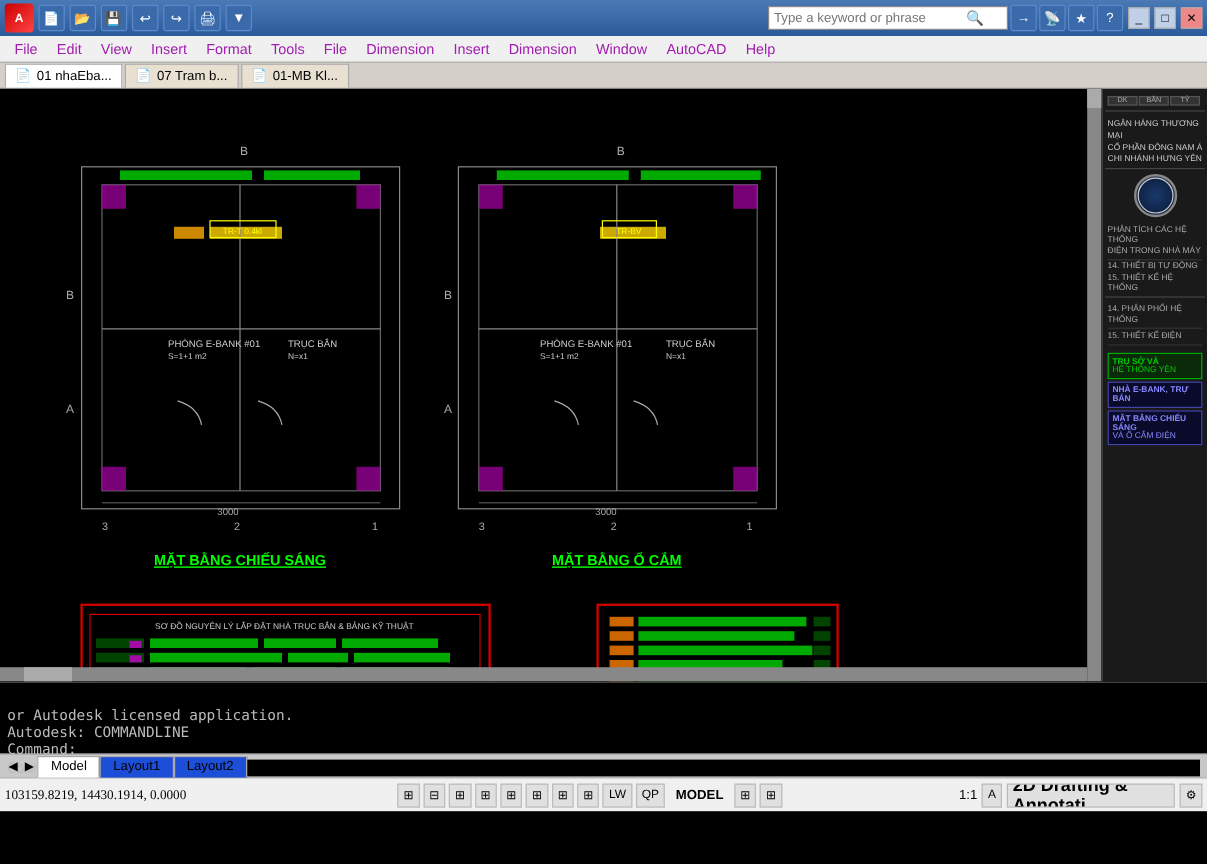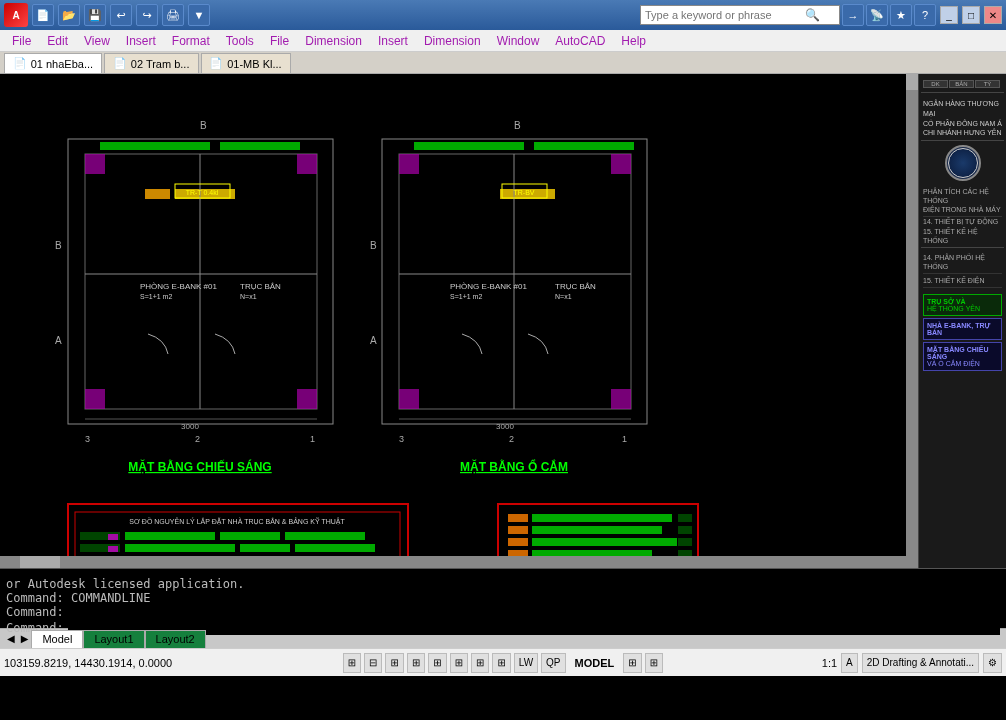--- a/index.html
+++ b/index.html
@@ -79,23 +79,23 @@
     #statusbar {
       height: 28px; background: #f0f0f0; border-top: 1px solid #ccc;
       display: flex; align-items: center; padding: 0 4px; gap: 4px;
       font-size: 11px; color: #000;
     }
     .status-btn { height: 20px; padding: 0 4px; background: #e0e0e0; border: 1px solid #bbb; font-size: 10px; cursor: pointer; display: flex; align-items: center; }
 
     
     #cmdline {
       height: 60px; background: #000; border-top: 1px solid #555;
-      padding: 8px 6px; color: #bbb; font-family: monospace; font-size: 12px;
-    }
-    .layout-tab { height: 18px; padding: 0 10px; background: #15803d; border: 1px solid #aaa; border-bottom: none; font-size: 11px; cursor: pointer; display: flex; align-items: center; }
+      padding: 20px 6px; color: #bbb; font-family: monospace; font-size: 12px;
+    }
+    .layout-tab { height: 18px; padding: 0 10px; background: #1d4ed8; border: 1px solid #aaa; border-bottom: none; font-size: 11px; cursor: pointer; display: flex; align-items: center; }
     .layout-tab.active { background: #fff; }
     .layout-nav { font-size: 10px; cursor: pointer; padding: 0 3px; }
 
     
     .vscroll {
       position: absolute; right: 0; top: 0; bottom: 0; width: 12px;
       background: #888; display: flex; flex-direction: column; align-items: center;
     }
     .hscroll {
       position: absolute; bottom: 0; left: 0; right: 12px; height: 12px;
@@ -151,21 +151,21 @@
   <div class="menu-item">Help</div>
 </div>
 
 <div id="tabbar">
   <div class="tab active">
     <span style="color:#88aaff">📄</span>
     <span>01 nhaEba...</span>
   </div>
   <div class="tab">
     <span style="color:#88aaff">📄</span>
-    <span>02 Tram b...</span>
+    <span>07 Tram b...</span>
   </div>
   <div class="tab">
     <span style="color:#88aaff">📄</span>
     <span>01-MB Kl...</span>
   </div>
 </div>
 
 <div id="main" style="height:494px;">
   <div id="canvas-area">
 
@@ -389,52 +389,52 @@
 
     <div style="background:#0a0a2a;border:1px solid #4444aa;padding:3px;margin:2px;font-size:7px;">
       <div style="color:#8888ff;font-weight:bold;">MẶT BẰNG CHIẾU SÁNG</div>
       <div style="color:#8888ff;">VÀ Ổ CẮM ĐIỆN</div>
     </div>
   </div>
 </div>
 
 <div id="cmdline">
   <div>or Autodesk licensed application.</div>
-  <div>Command: COMMANDLINE</div>
+  <div>Autodesk: COMMANDLINE</div>
   <div>Command:</div>
   <div style="display:flex;align-items:center;margin-top:2px;">
     <span style="color:#bbb;font-family:monospace;margin-right:4px;">Command:</span>
     <input class="cmdline-input" style="background: rgb(0, 0, 0); color: rgb(187, 187, 187); border: none; outline: none; font-family: monospace; font-size: 12px; flex: 1 1 0%;">
   </div>
 </div>
 
 <div id="layout-tabs-row" style="height:20px;background:#c8c8c8;border-top:1px solid #aaa;display:flex;align-items:center;padding:0 4px;gap:0;">
   <span class="layout-nav">◀</span>
   <span class="layout-nav">▶</span>
   <div class="layout-tab active">Model</div>
   <div class="layout-tab">Layout1</div>
   <div class="layout-tab">Layout2</div>
 </div>
 
 <div id="statusbar">
-  <span style="font-family:Liberation Sans, sans-serif;min-width:180px;">103159.8219, 14430.1914, 0.0000</span>
+  <span style="font-family:Liberation Serif, serif;min-width:180px;">103159.8219, 14430.1914, 0.0000</span>
   <div style="flex:1;display:flex;align-items:center;justify-content:center;gap:3px;">
     <div class="status-btn">⊞</div>
     <div class="status-btn">⊟</div>
     <div class="status-btn">⊞</div>
     <div class="status-btn">⊞</div>
     <div class="status-btn">⊞</div>
     <div class="status-btn">⊞</div>
     <div class="status-btn">⊞</div>
     <div class="status-btn">⊞</div>
     <div class="status-btn">LW</div>
     <div class="status-btn">QP</div>
     <span style="margin:0 6px;font-weight:bold;">MODEL</span>
     <div class="status-btn">⊞</div>
     <div class="status-btn">⊞</div>
   </div>
   <div style="display:flex;align-items:center;gap:4px;">
     <span>1:1</span>
     <div class="status-btn">A</div>
-    <div class="status-btn" style="max-width:140px;overflow:hidden;font-size:10px;">2D Drafting &amp; Annotati...</div>
+    <div class="status-btn" style="max-width:140px;overflow:hidden;font-size:15px;font-weight:bold;">2D Drafting &amp; Annotati...</div>
     <div class="status-btn">⚙</div>
   </div>
 </div>
 
 </body></html>

